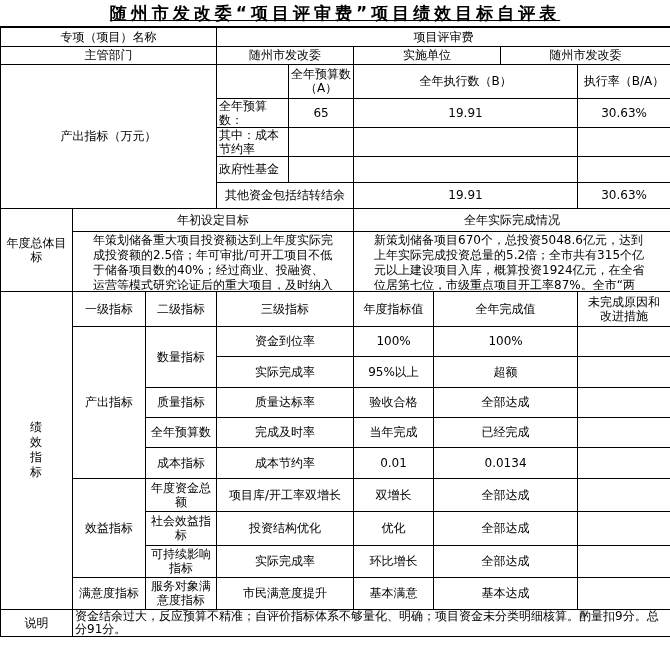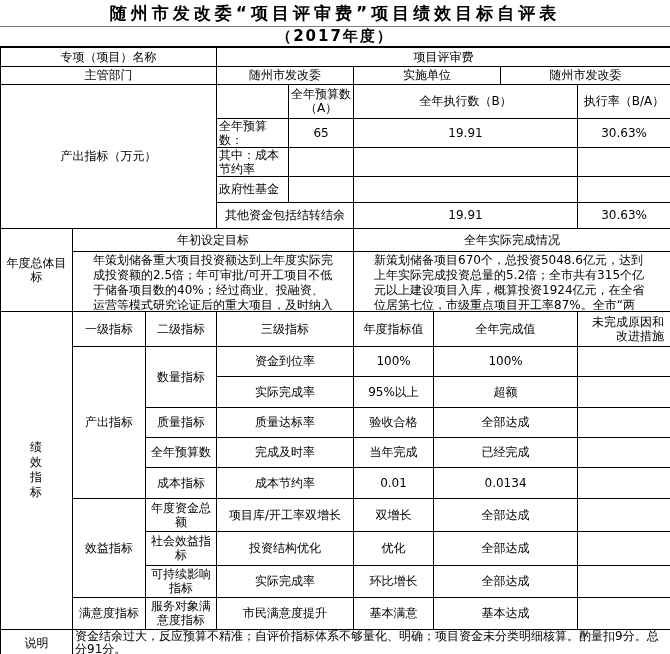--- a/index.html
+++ b/index.html
@@ -1,40 +1,39 @@
 <!DOCTYPE html>
 <html><head>
 <meta charset="utf-8">
 <style>
   html,body{margin:0;padding:0;background:#fff;color:#000;
     font-family:"DejaVu Sans","Liberation Sans",sans-serif;}
   .page{width:670px;height:654px;overflow:hidden;background:#fff;}
   .doc-title{height:26px;line-height:27px;text-align:center;
-    font-size:17px;font-weight:bold;letter-spacing:4px;white-space:nowrap;}
+    font-size:17px;font-weight:bold;letter-spacing:4px;white-space:nowrap;text-decoration:underline;}
   .doc-subtitle{height:19px;line-height:19px;text-align:center;
     font-size:15px;font-weight:bold;letter-spacing:2px;
     border-top:1px solid #7f7f7f;}
   table.main{border-collapse:collapse;table-layout:fixed;width:669px;
     border:1px solid #000;border-top:2px solid #000;}
   td{border:1px solid #000;font-size:12px;text-align:center;
     vertical-align:middle;padding:0 2px;overflow:hidden;line-height:14px;}
   td.left{text-align:left;}
   td.goal-cell{vertical-align:top;text-align:left;padding:1px 20px;}
   .goal-clip{height:57px;overflow:hidden;line-height:15px;}
   .pre{white-space:pre-line;line-height:15px;letter-spacing:1px;}
   .remark-text{text-align:left;line-height:13px;}
-  .wrap-narrow{padding:0 6px;text-align:right;}
+  .wrap-narrow{padding:0 6px;}
 </style>
 </head>
 <body>
 
 <div class="page">
 
   <div class="doc-title">随州市发改委“项目评审费”项目绩效目标自评表</div>
-  <div class="doc-subtitle">（2017年度）</div>
 
   <table class="main">
     <colgroup>
       <col style="width:72px">
         <col style="width:73px">
         <col style="width:71px">
       <col style="width:72px">
         <col style="width:65px">
         <col style="width:80px">
       <col style="width:67px">

